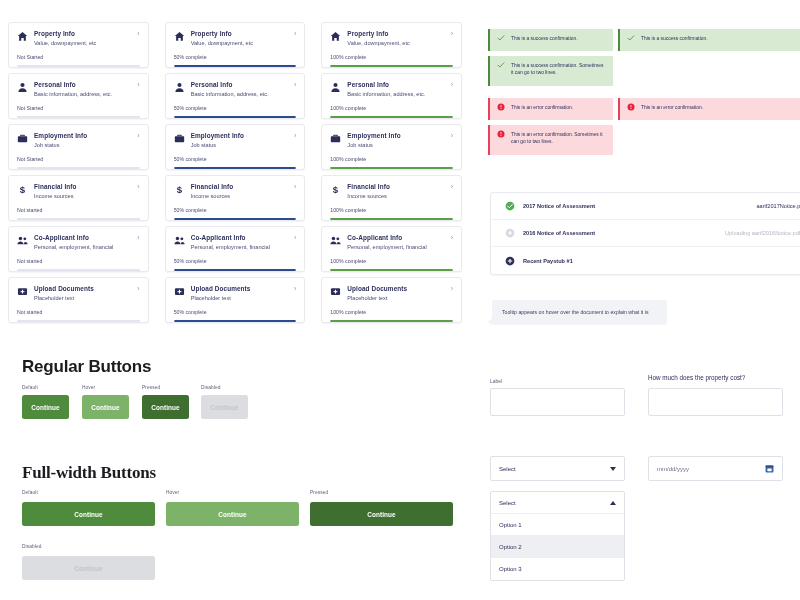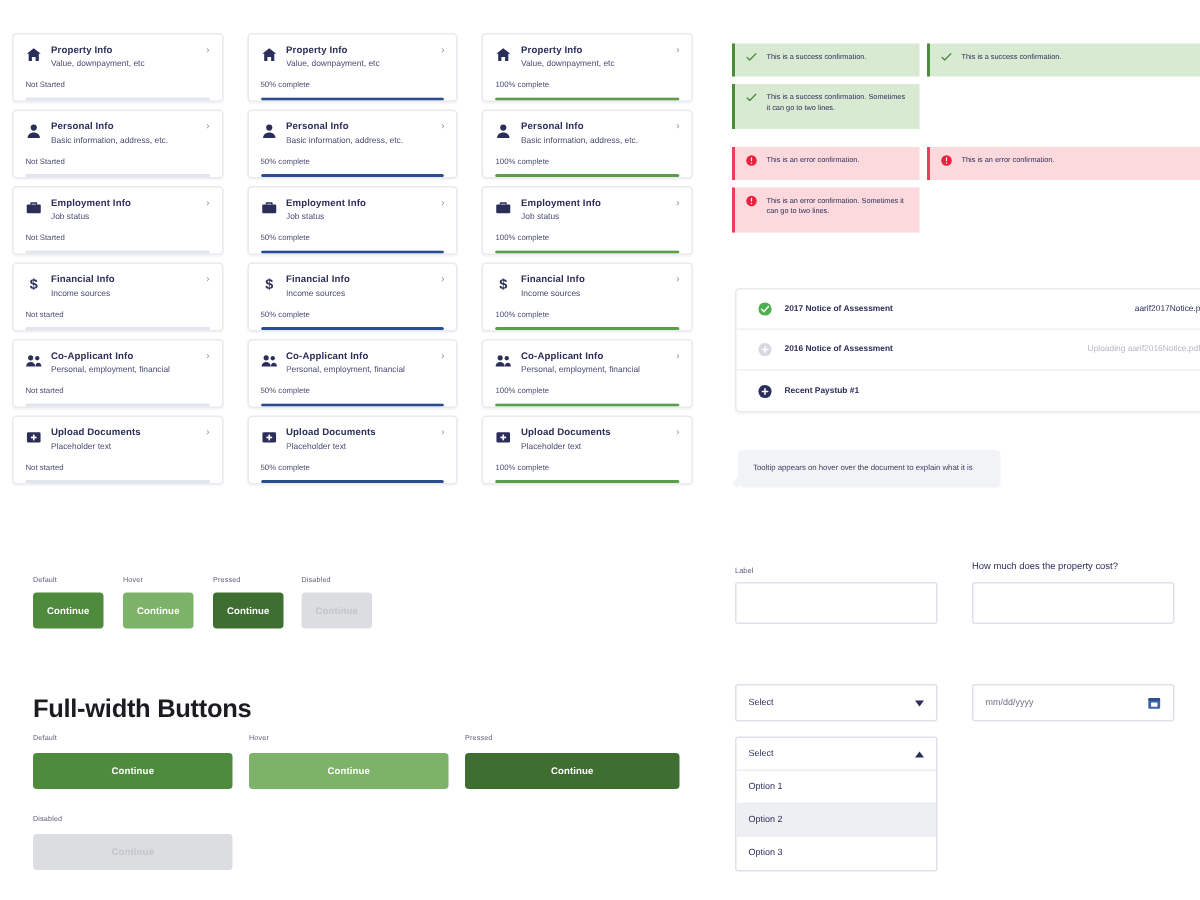--- a/index.html
+++ b/index.html
@@ -510,32 +510,33 @@
             <span class="card-chevron">›</span>
           </div>
           <div class="card-status">100% complete</div>
           <div class="progress-track">
             <div class="progress-fill" style="width:100%;background:#5a9e48;"></div>
           </div>
         </div>
       </div>
     </div>
 
+  <div class="section-heading" style="left:22px; top:357px;">Regular Buttons</div>
   <div id="regular-buttons">
       <div class="btn-label" style="left: 22px; top: 385px;">Default</div>
       <div class="btn" style="left: 22px; top: 395px; width: 47px; height: 24px; background: rgb(78, 139, 60); color: rgb(255, 255, 255);">Continue</div>
       <div class="btn-label" style="left: 82px; top: 385px;">Hover</div>
       <div class="btn" style="left: 82px; top: 395px; width: 47px; height: 24px; background: rgb(125, 179, 104); color: rgb(255, 255, 255);">Continue</div>
       <div class="btn-label" style="left: 142px; top: 385px;">Pressed</div>
       <div class="btn" style="left: 142px; top: 395px; width: 47px; height: 24px; background: rgb(63, 111, 48); color: rgb(255, 255, 255);">Continue</div>
       <div class="btn-label" style="left: 201px; top: 385px;">Disabled</div>
       <div class="btn disabled" style="left: 201px; top: 395px; width: 47px; height: 24px; background: rgb(220, 221, 225); color: rgb(194, 196, 204);">Continue</div>
     </div>
 
-  <div class="section-heading" style="left:22px; top:463px;">Full-width Buttons</div>
+  <div class="section-heading" style="left:22px; top:463px;font-family:Liberation Serif, serif;">Full-width Buttons</div>
   <div id="fullwidth-buttons">
       <div class="btn-label" style="left: 22px; top: 490px;">Default</div>
       <div class="btn" style="left: 22px; top: 502px; width: 133px; height: 24px; background: rgb(78, 139, 60); color: rgb(255, 255, 255);">Continue</div>
       <div class="btn-label" style="left: 166px; top: 490px;">Hover</div>
       <div class="btn" style="left: 166px; top: 502px; width: 133px; height: 24px; background: rgb(125, 179, 104); color: rgb(255, 255, 255);">Continue</div>
       <div class="btn-label" style="left: 310px; top: 490px;">Pressed</div>
       <div class="btn" style="left: 310px; top: 502px; width: 143px; height: 24px; background: rgb(63, 111, 48); color: rgb(255, 255, 255);">Continue</div>
       <div class="btn-label" style="left: 22px; top: 544px;">Disabled</div>
       <div class="btn disabled" style="left: 22px; top: 556px; width: 133px; height: 24px; background: rgb(220, 221, 225); color: rgb(194, 196, 204);">Continue</div>
     </div>

